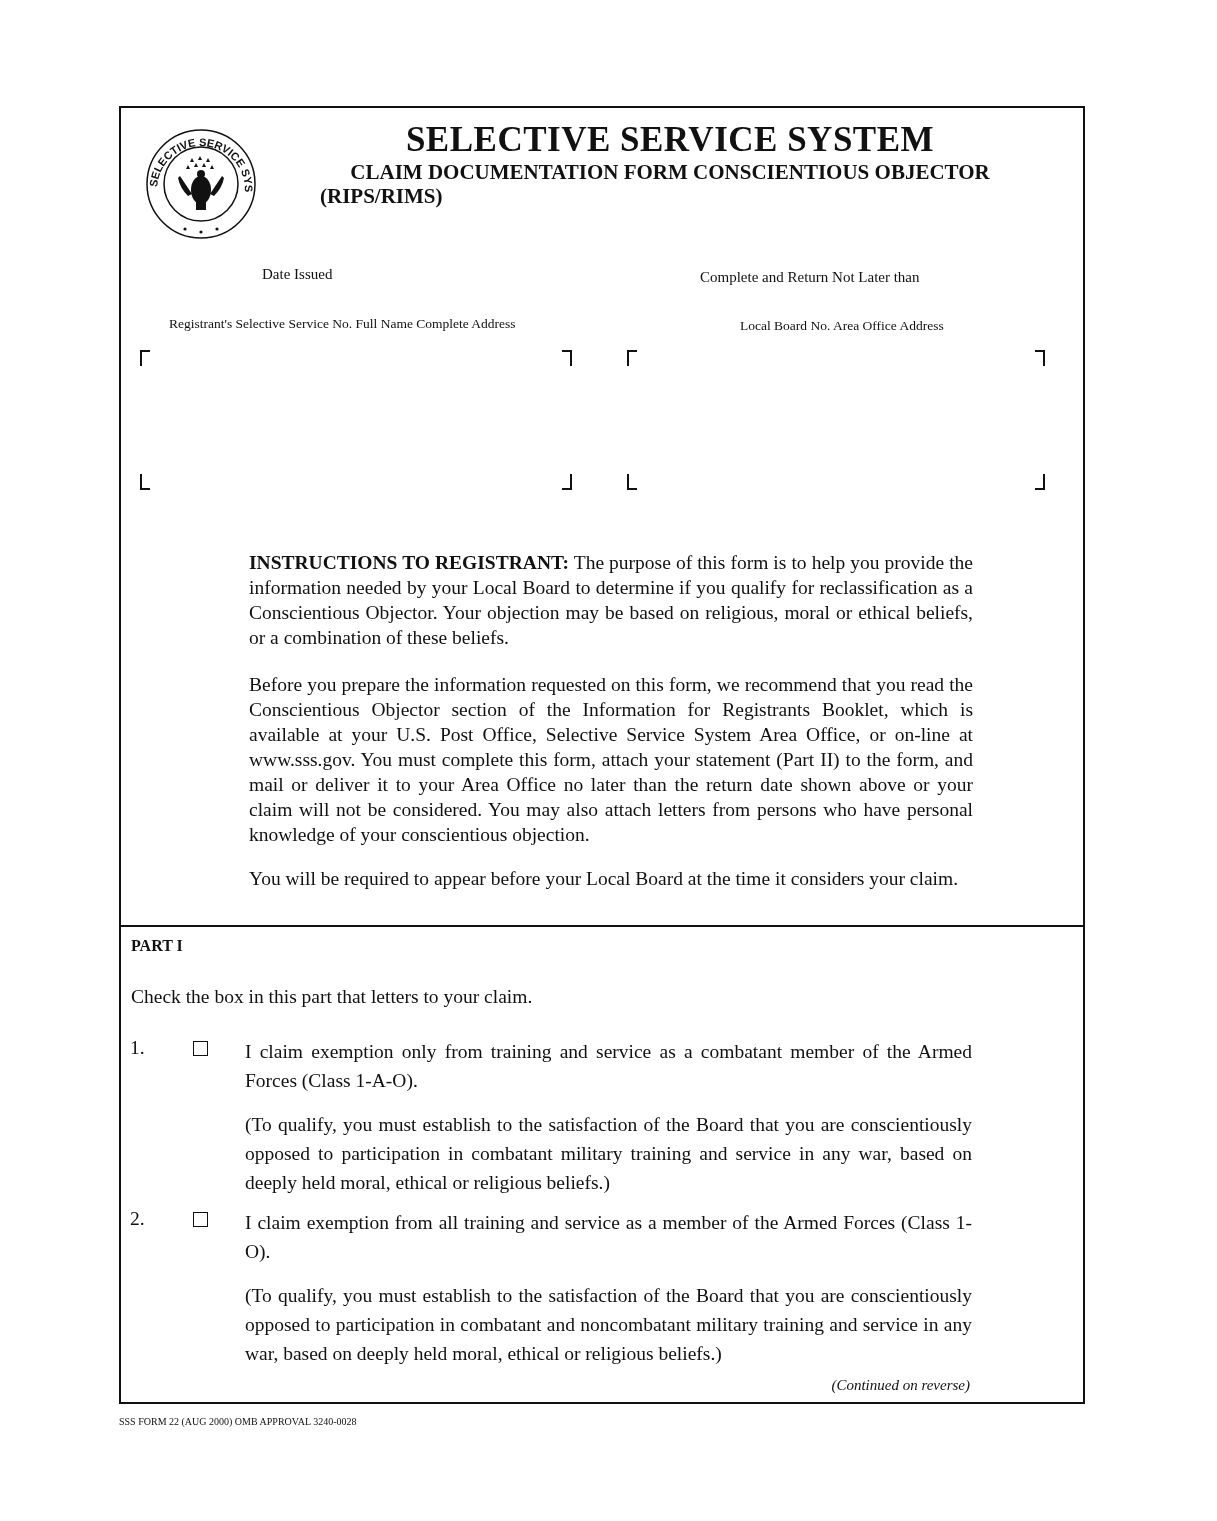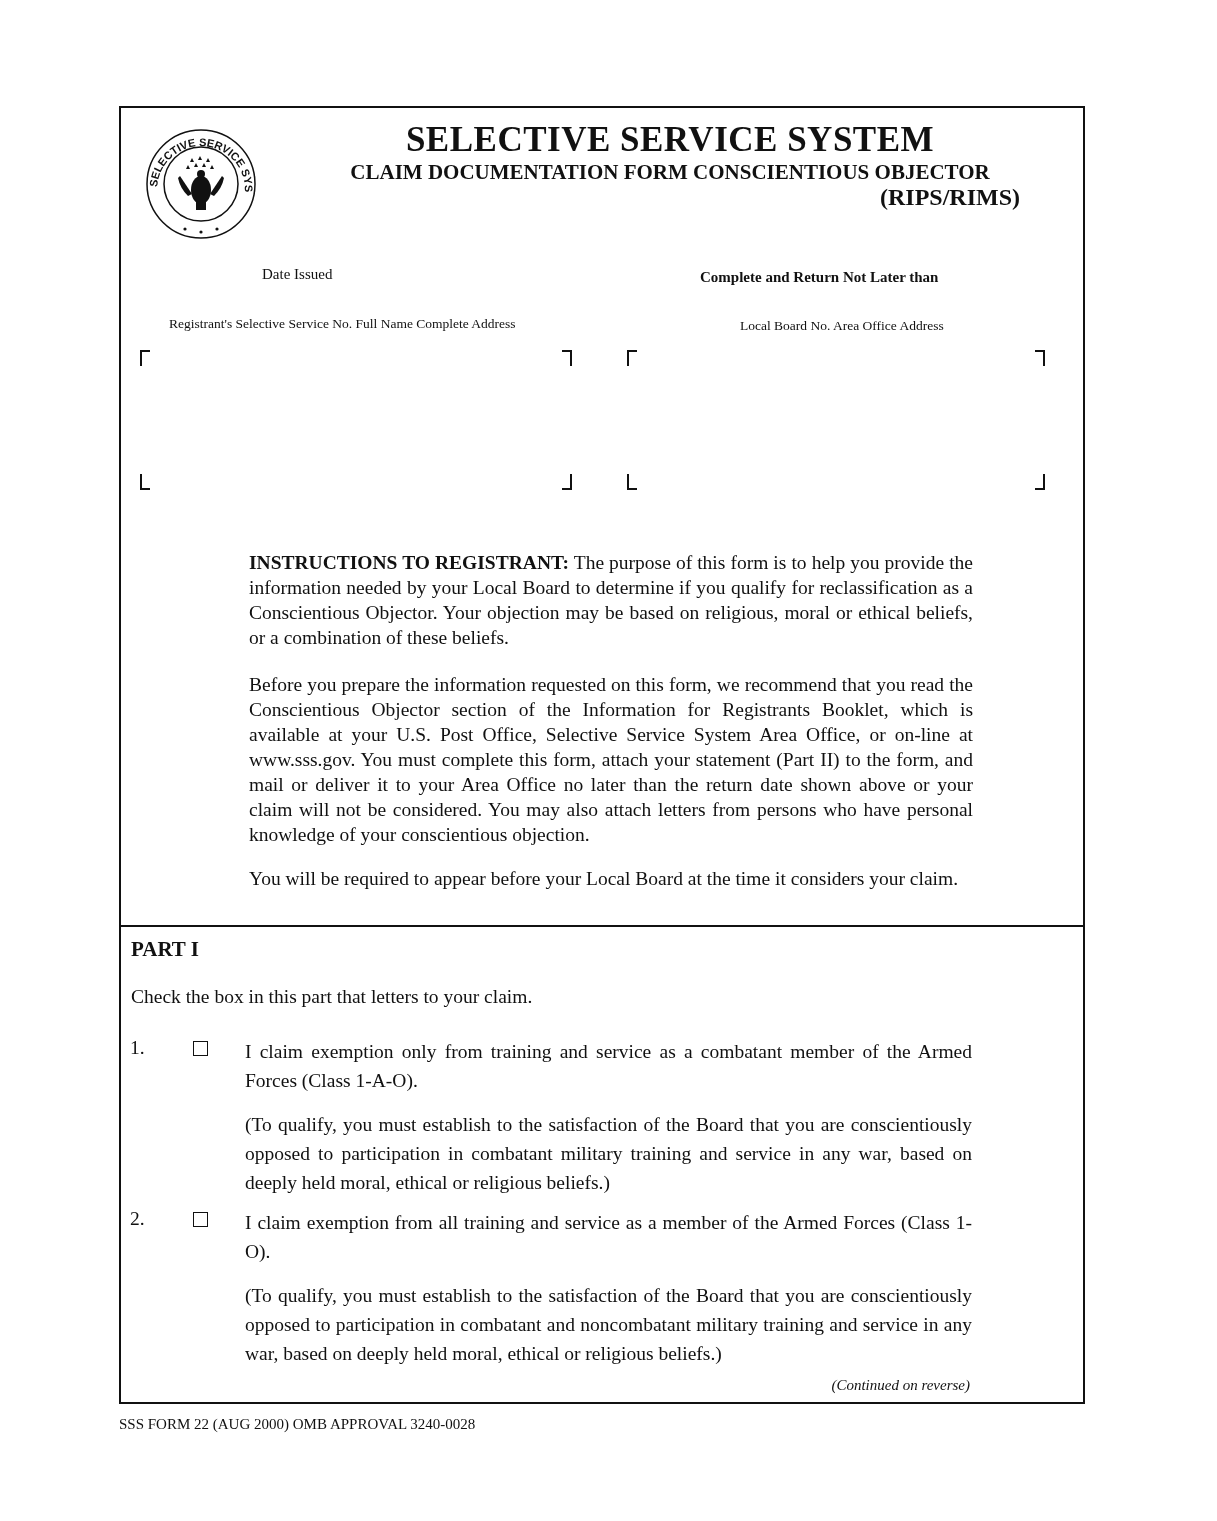--- a/index.html
+++ b/index.html
@@ -5,37 +5,37 @@
   html, body { margin:0; padding:0; background:#ffffff; }
   body { width:1217px; height:1521px; position:relative; overflow:hidden;
          font-family:"Liberation Serif", "DejaVu Serif", serif; color:#111; }
   .frame { position:absolute; left:119px; top:106px; width:966px; height:1298px;
            border:2px solid #111; box-sizing:border-box; }
   .divider { position:absolute; left:119px; top:925px; width:966px; height:0; border-top:2px solid #111; }
   .abs { position:absolute; }
   .seal { position:absolute; left:140px; top:128px; width:122px; height:112px; }
   .title { left:320px; top:120px; width:700px; text-align:center; font-size:35px; font-weight:bold; letter-spacing:0.5px; }
   .subtitle { left:320px; top:160px; width:700px; text-align:center; font-size:21px; font-weight:bold; }
-  .subtitle2 { left:320px; top:184px; width:700px; text-align:right; font-size:24px; font-weight:bold; }
+  .subtitle2 { left:320px; top:184px; width:700px; text-align:left; font-size:21px; font-weight:bold; }
   .small { font-size:15px; }
   .tiny { font-size:13.5px; }
   .corner { position:absolute; width:8px; height:14px; border-color:#111; border-style:solid; border-width:0; }
   .tl { border-top-width:2px; border-left-width:2px; }
   .tr { border-top-width:2px; border-right-width:2px; }
   .bl { border-bottom-width:2px; border-left-width:2px; }
   .br { border-bottom-width:2px; border-right-width:2px; }
   .para { position:absolute; left:249px; width:724px; font-size:19.5px; line-height:25px; text-align:justify; }
   .para b { font-weight:bold; }
   .item-num { position:absolute; left:130px; font-size:19.5px; }
   .checkbox { position:absolute; left:193px; width:13px; height:13px; border:1.5px solid #111; background:#fff; cursor:pointer; }
   .item-text { position:absolute; left:245px; width:727px; font-size:19.5px; line-height:29px; text-align:justify; }
-  .part-label { left:131px; top:937px; font-size:21px; font-weight:bold; }
+  .part-label { left:131px; top:937px; font-size:16px; font-weight:bold; }
   .check-instr { left:131px; top:986px; font-size:19.5px; }
   .continued { left:780px; top:1377px; width:190px; text-align:right; font-size:15px; font-style:italic; }
-  .footer { left:119px; top:1416px; font-size:15px; }
+  .footer { left:119px; top:1416px; font-size:10px; }
 </style>
 </head>
 <body>
 
 <div class="frame"></div>
 
 <svg class="seal" viewBox="0 0 122 112">
   <circle cx="61" cy="56" r="54" fill="none" stroke="#111" stroke-width="1.5"></circle>
   <circle cx="61" cy="56" r="37" fill="none" stroke="#111" stroke-width="1.5"></circle>
   <defs>
@@ -61,21 +61,21 @@
       <circle cx="61" cy="104" r="1.6"></circle>
       <circle cx="77" cy="101" r="1.6"></circle>
   </g>
 </svg>
 
 <div class="abs title">SELECTIVE SERVICE SYSTEM</div>
 <div class="abs subtitle">CLAIM DOCUMENTATION FORM CONSCIENTIOUS OBJECTOR</div>
 <div class="abs subtitle2">(RIPS/RIMS)</div>
 
 <div class="abs small" style="left:262px; top:266px;">Date Issued</div>
-<div class="abs small" style="left:700px; top:269px;font-weight:bold;">Complete and Return Not Later than</div>
+<div class="abs small" style="left:700px; top:269px;">Complete and Return Not Later than</div>
 <div class="abs tiny" style="left:169px; top:316px;">Registrant's Selective Service No. Full Name Complete Address</div>
 <div class="abs tiny" style="left:740px; top:318px;">Local Board No. Area Office Address</div>
 
 <div class="abs" style="left:140px; top:350px; width:432px; height:140px;">
   <div class="corner tl" style="left:0; top:0;"></div>
   <div class="corner tr" style="right:0; top:0;"></div>
   <div class="corner bl" style="left:0; bottom:0;"></div>
   <div class="corner br" style="right:0; bottom:0;"></div>
   <div></div>
 </div>

